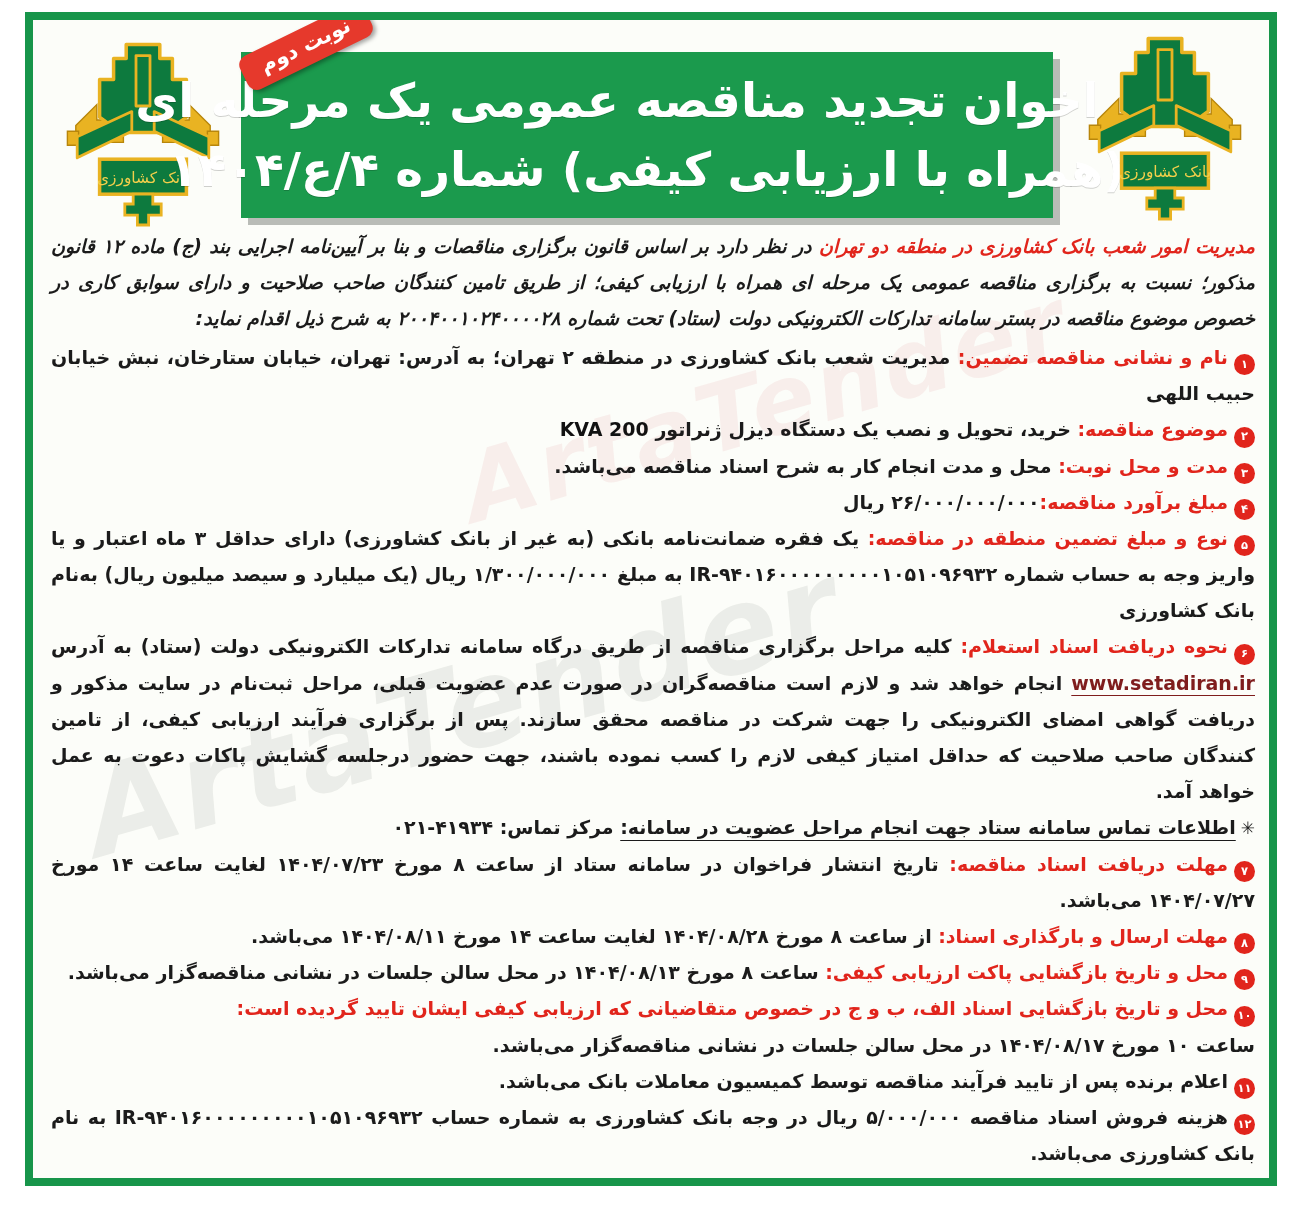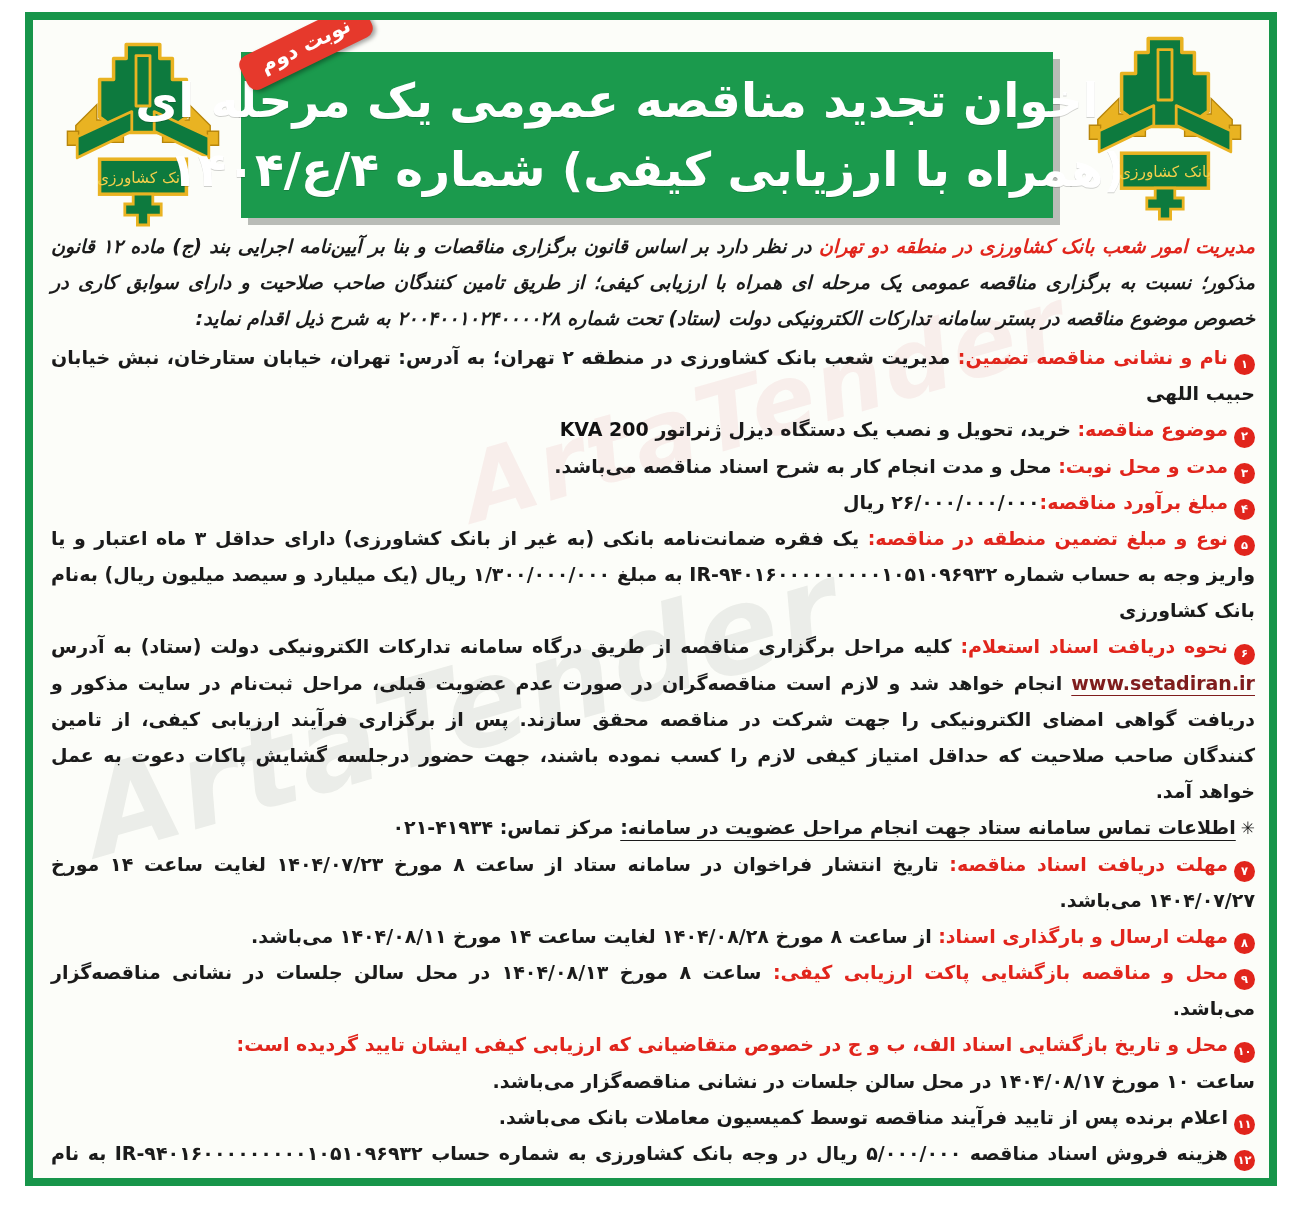--- a/index.html
+++ b/index.html
@@ -122,20 +122,20 @@
     <div>
         <div class="item"><span class="num-badge">۱</span><span class="part-red">نام و نشانی مناقصه تضمین: </span><span class="part-black">مدیریت شعب بانک کشاورزی در منطقه ۲ تهران؛ به آدرس: تهران، خیابان ستارخان، نبش خیابان حبیب اللهی</span></div>
         <div class="item"><span class="num-badge">۲</span><span class="part-red">موضوع مناقصه: </span><span class="part-black">خرید، تحویل و نصب یک دستگاه دیزل ژنراتور </span><span class="part-latin">200 KVA</span></div>
         <div class="item"><span class="num-badge">۳</span><span class="part-red">مدت و محل نوبت: </span><span class="part-black">محل و مدت انجام کار به شرح اسناد مناقصه می‌باشد.</span></div>
         <div class="item"><span class="num-badge">۴</span><span class="part-red">مبلغ برآورد مناقصه:</span><span class="part-black">۲۶/۰۰۰/۰۰۰/۰۰۰ ریال</span></div>
         <div class="item"><span class="num-badge">۵</span><span class="part-red">نوع و مبلغ تضمین منطقه در مناقصه: </span><span class="part-black">یک فقره ضمانت‌نامه بانکی (به غیر از بانک کشاورزی) دارای حداقل ۳ ماه اعتبار و یا واریز وجه به حساب شماره ۹۴۰۱۶۰۰۰۰۰۰۰۰۰۱۰۵۱۰۹۶۹۳۲-IR به مبلغ ۱/۳۰۰/۰۰۰/۰۰۰ ریال (یک میلیارد و سیصد میلیون ریال) به‌نام بانک کشاورزی</span></div>
         <div class="item"><span class="num-badge">۶</span><span class="part-red">نحوه دریافت اسناد استعلام: </span><span class="part-black">کلیه مراحل برگزاری مناقصه از طریق درگاه سامانه تدارکات الکترونیکی دولت (ستاد) به آدرس </span><span class="part-url">www.setadiran.ir</span><span class="part-black"> انجام خواهد شد و لازم است مناقصه‌گران در صورت عدم عضویت قبلی، مراحل ثبت‌نام در سایت مذکور و دریافت گواهی امضای الکترونیکی را جهت شرکت در مناقصه محقق سازند. پس از برگزاری فرآیند ارزیابی کیفی، از تامین کنندگان صاحب صلاحیت که حداقل امتیاز کیفی لازم را کسب نموده باشند، جهت حضور درجلسه گشایش پاکات دعوت به عمل خواهد آمد.</span></div>
         <div class="item"><span class="star-badge">✳</span><span class="part-underline">اطلاعات تماس سامانه ستاد جهت انجام مراحل عضویت در سامانه:</span><span class="part-black"> مرکز تماس: ۴۱۹۳۴-۰۲۱</span></div>
         <div class="item"><span class="num-badge">۷</span><span class="part-red">مهلت دریافت اسناد مناقصه: </span><span class="part-black">تاریخ انتشار فراخوان در سامانه ستاد از ساعت ۸ مورخ ۱۴۰۴/۰۷/۲۳ لغایت ساعت ۱۴ مورخ ۱۴۰۴/۰۷/۲۷ می‌باشد.</span></div>
         <div class="item"><span class="num-badge">۸</span><span class="part-red">مهلت ارسال و بارگذاری اسناد: </span><span class="part-black">از ساعت ۸ مورخ ۱۴۰۴/۰۸/۲۸ لغایت ساعت ۱۴ مورخ ۱۴۰۴/۰۸/۱۱ می‌باشد.</span></div>
-        <div class="item"><span class="num-badge">۹</span><span class="part-red">محل و مناقصه بازگشایی پاکت ارزیابی کیفی: </span><span class="part-black">ساعت ۸ مورخ ۱۴۰۴/۰۸/۱۳ در محل سالن جلسات در نشانی مناقصه‌گزار می‌باشد.</span></div>
+        <div class="item"><span class="num-badge">۹</span><span class="part-red">محل و تاریخ بازگشایی پاکت ارزیابی کیفی: </span><span class="part-black">ساعت ۸ مورخ ۱۴۰۴/۰۸/۱۳ در محل سالن جلسات در نشانی مناقصه‌گزار می‌باشد.</span></div>
         <div class="item"><span class="num-badge">۱۰</span><span class="part-red">محل و تاریخ بازگشایی اسناد الف، ب و ج در خصوص متقاضیانی که ارزیابی کیفی ایشان تایید گردیده است:</span><div class="continuation">ساعت ۱۰ مورخ ۱۴۰۴/۰۸/۱۷ در محل سالن جلسات در نشانی مناقصه‌گزار می‌باشد.</div></div>
         <div class="item"><span class="num-badge">۱۱</span><span class="part-black">اعلام برنده پس از تایید فرآیند مناقصه توسط کمیسیون معاملات بانک می‌باشد.</span></div>
         <div class="item"><span class="num-badge">۱۲</span><span class="part-black">هزینه فروش اسناد مناقصه ۵/۰۰۰/۰۰۰ ریال در وجه بانک کشاورزی به شماره حساب ۹۴۰۱۶۰۰۰۰۰۰۰۰۰۱۰۵۱۰۹۶۹۳۲-IR به نام بانک کشاورزی  می‌باشد.</span></div>
       </div>
   </div>
 
 </div>
 
 </body></html>

